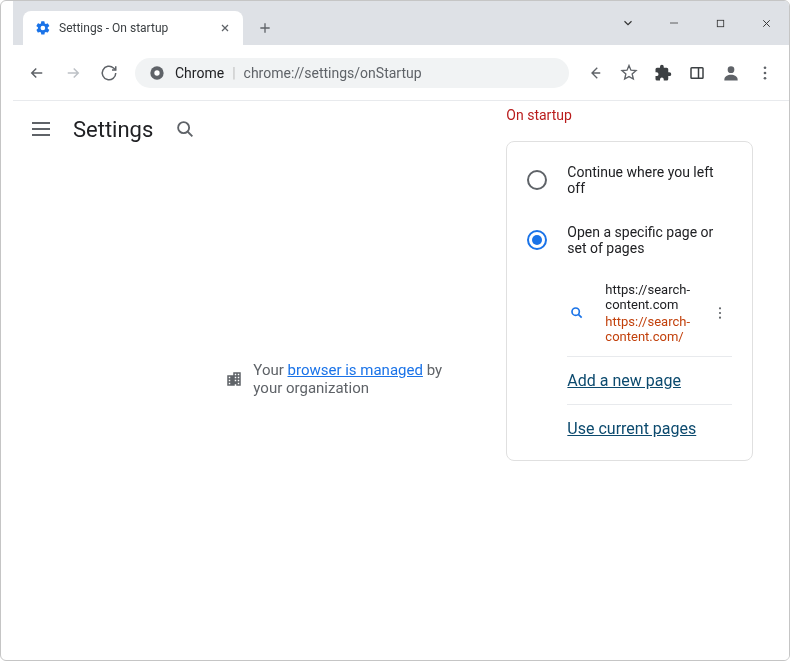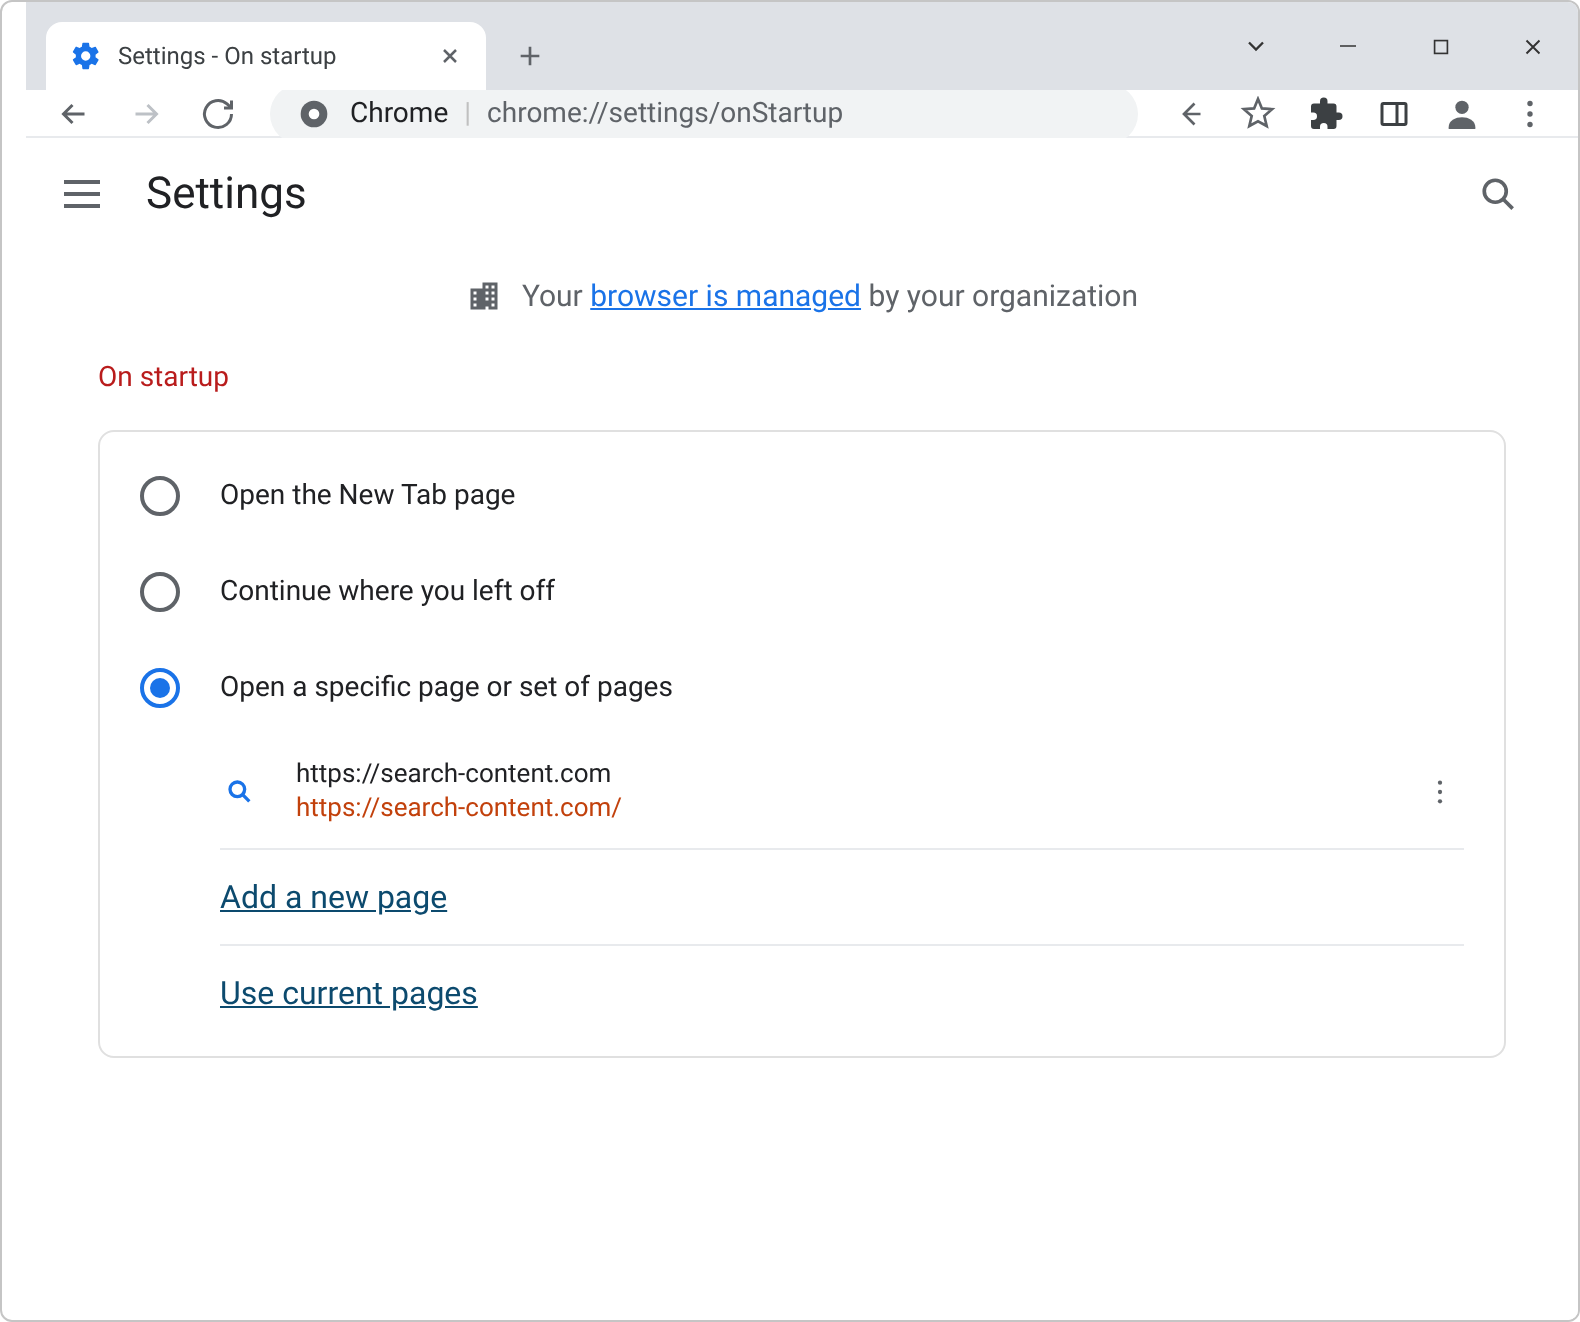--- a/index.html
+++ b/index.html
@@ -122,21 +122,21 @@
       align-items: center;
       justify-content: center;
       color: #333;
       cursor: pointer;
     }
     .chevron-down {
       width: 36px;
     }
     
     .addressbar {
-      height: 24px;
+      height: 56px;
       background: #fff;
       border-bottom: 1px solid #e8eaed;
       display: flex;
       align-items: center;
       padding: 0 8px;
       gap: 4px;
     }
     .nav-btn {
       width: 32px;
       height: 32px;
@@ -183,21 +183,21 @@
       align-items: center;
       justify-content: center;
       color: #5f6368;
       cursor: pointer;
     }
     
     .content {
       flex: 1;
       background: #fff;
       display: flex;
-      flex-direction: column;
+      flex-direction: row;
       position: relative;
     }
     .settings-header {
       height: 56px;
       display: flex;
       align-items: center;
       padding: 0 16px;
       gap: 20px;
     }
     .hamburger {
@@ -498,24 +498,20 @@
       </span>
       <span>
         <span>Your </span><a href="#">browser is managed</a><span> by your organization</span>
       </span>
     </div>
 
     <div class="settings-body">
       <div class="section-title">On startup</div>
 
       <div class="card">
-        <div class="radio-row">
-          <div class="radio"></div>
-          <div class="radio-label">Open the New Tab page</div>
-        </div>
         <div class="radio-row">
           <div class="radio"></div>
           <div class="radio-label">Continue where you left off</div>
         </div>
         <div class="radio-row">
           <div class="radio selected"></div>
           <div class="radio-label">Open a specific page or set of pages</div>
         </div>
 
         <div class="pages-section">

